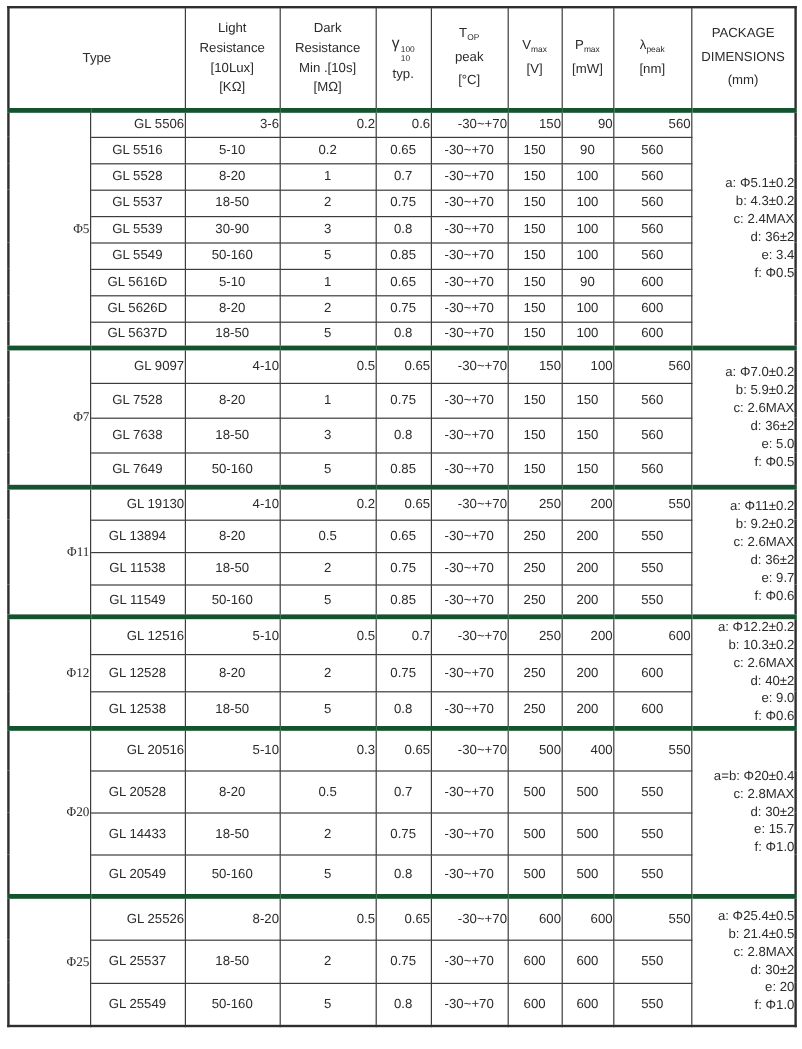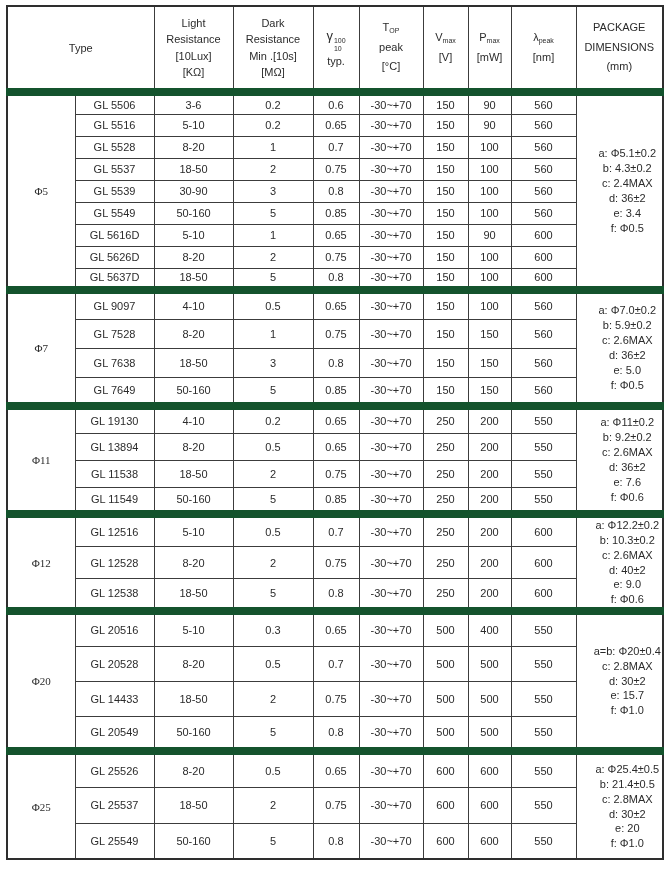--- a/index.html
+++ b/index.html
@@ -28,21 +28,21 @@
     vertical-align: middle;
     font-weight: normal;
     font-size: 11px;
     padding: 0;
     overflow: hidden;
     background: #ffffff;
   }
   
   table.spec { border: 2px solid #2e2e2e; }
   thead th { border-bottom: 2px solid #2e2e2e; }
-  tr.section-start td { border-top: 8px solid #14532d; }
+  tr.section-start td { border-top: 4px solid #14532d; text-align: right; }
 
   thead tr { height: 86px; }
   tr.sec-0 { height: 22px; }
   tr.sec-1 { height: 29px; }
   tr.sec-2 { height: 27px; }
   tr.sec-3 { height: 31px; }
   tr.sec-4 { height: 35px; }
   tr.sec-5 { height: 36px; }
 
   th .hline { line-height: 1.5; }
@@ -299,21 +299,21 @@
           <td>0.65</td>
           <td>-30~+70</td>
           <td>250</td>
           <td>200</td>
           <td>550</td>
           <td rowspan="4" class="package-cell">
             <div>a:  Φ11±0.2</div>
             <div>b:  9.2±0.2</div>
             <div>c:  2.6MAX</div>
             <div>d:  36±2</div>
-            <div>e:  7.6</div>
+            <div>e:  9.7</div>
             <div>f:  Φ0.6</div>
           </td>
         </tr>
         <tr class="sec-2">
           <td>GL 13894</td>
           <td>8-20</td>
           <td>0.5</td>
           <td>0.65</td>
           <td>-30~+70</td>
           <td>250</td>

